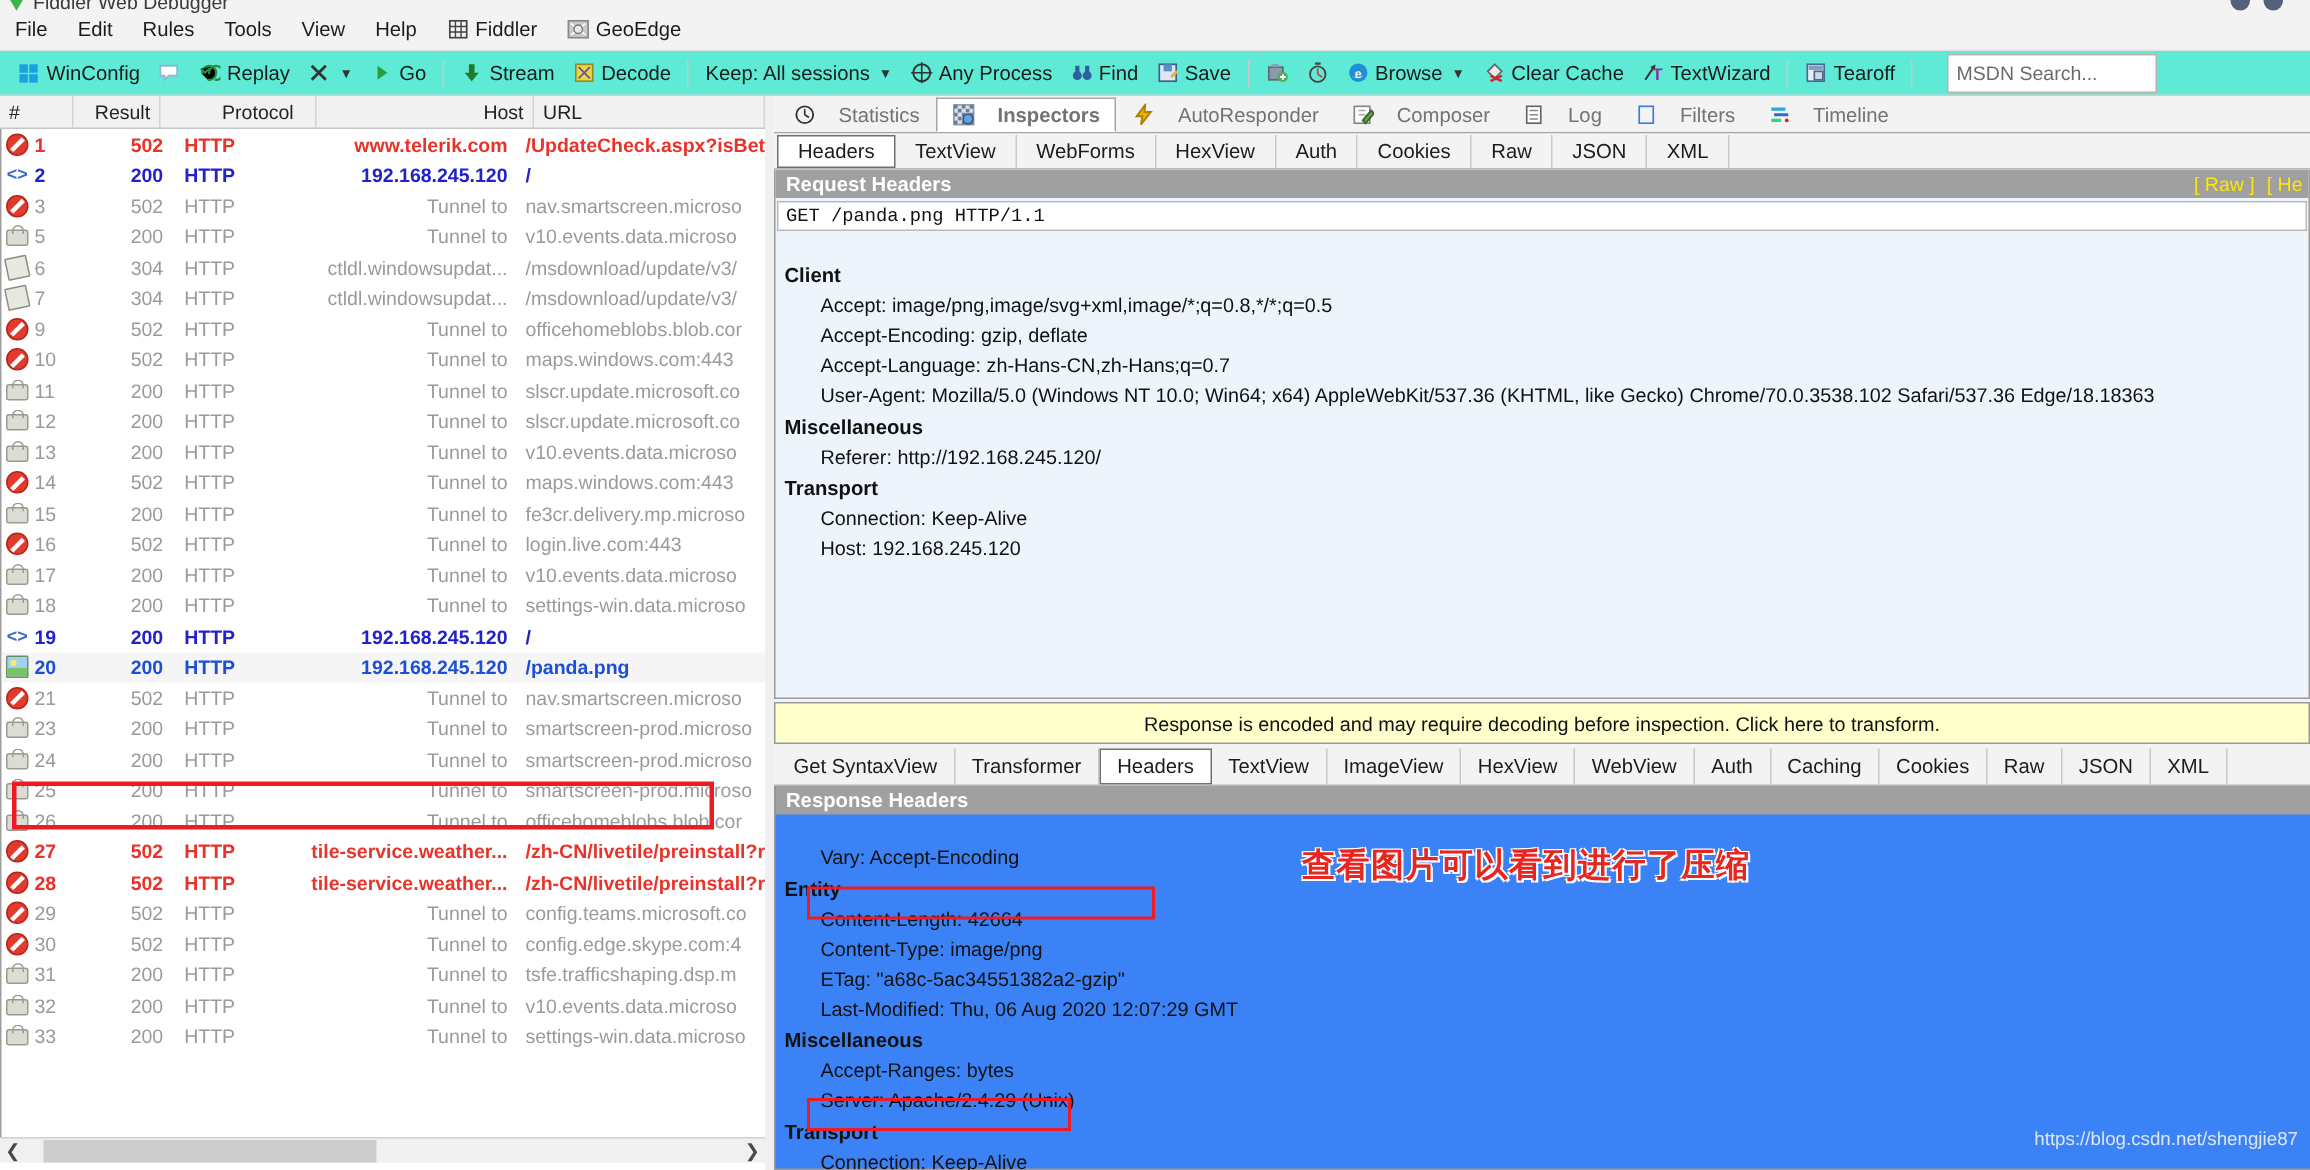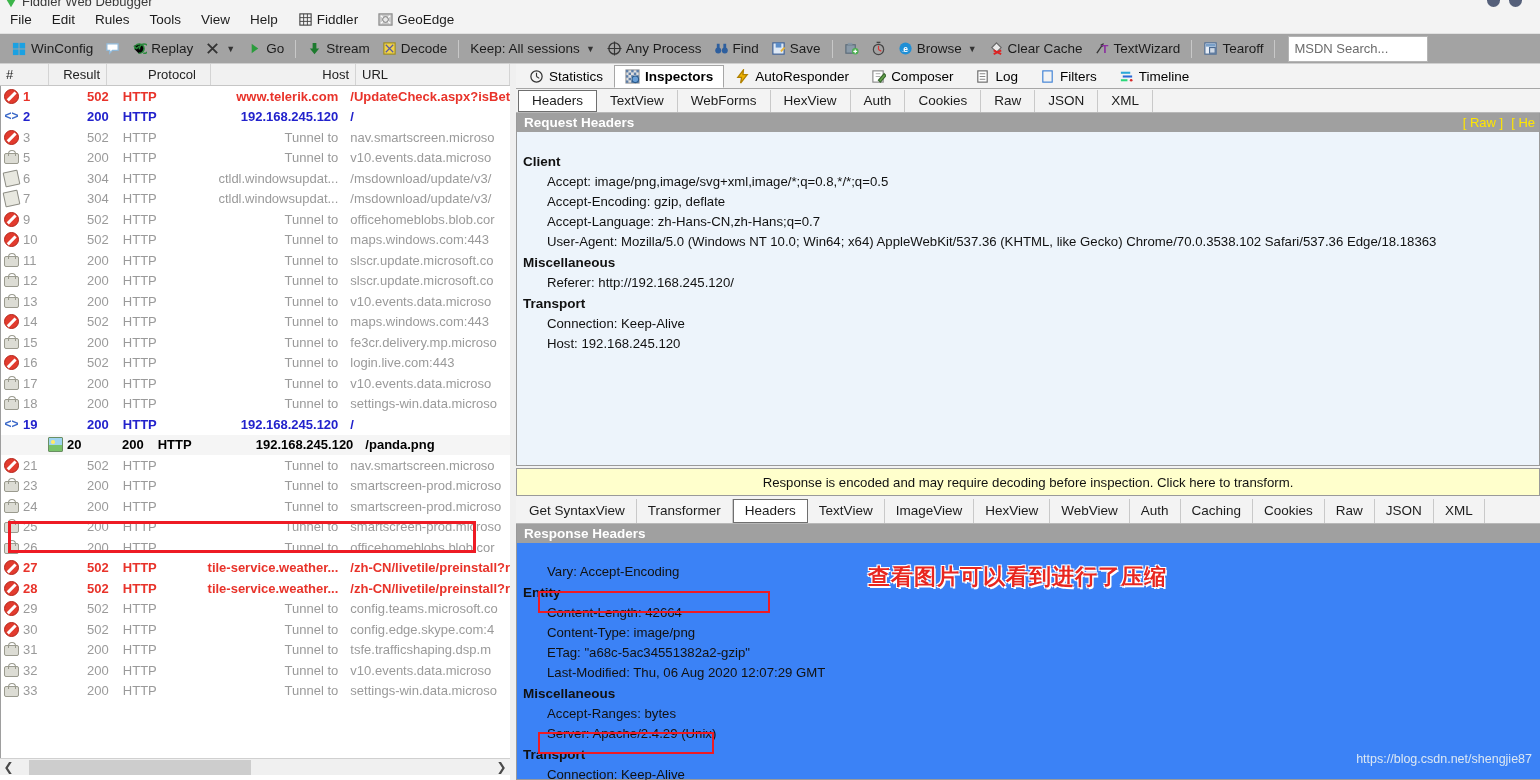--- a/index.html
+++ b/index.html
@@ -39,32 +39,32 @@
     display: flex; align-items: flex-start; 
   }
   .menu-item {
     padding: 2px 10px; font-size: 13.5px; color: #1c1c1c; white-space: nowrap;
     display: flex; align-items: center; gap: 4px;
   }
 
   
   .toolbar {
     position: absolute; left: 0; top: 34px; width: 1540px; height: 30px;
-    background: #a3a3a3; border-bottom: 1px solid #cfcfcf;
+    background: #5eead4; border-bottom: 1px solid #cfcfcf;
     display: flex; align-items: center; padding-left: 6px;
     overflow: hidden; white-space: nowrap;
   }
   .tb-item {
     display: flex; align-items: center; gap: 4px;
     padding: 2px 6px; font-size: 13.5px; color: #1c1c1c; white-space: nowrap;
   }
   .tb-sep { width: 1px; height: 18px; background: #c8c8c8; margin: 0 5px; }
   .caret { font-size: 9px; color: #333; margin-left: 2px; }
   .msdn-box {
-    margin-left: 8px; height: 22px; min-width: 140px; background:#fff;
+    margin-left: 18px; height: 22px; min-width: 140px; background:#fff;
     border: 1px solid #b5b5b5; display:flex; align-items:center;
     padding: 12px 5px; font-size: 13px; color: #6b6b6b;
   }
 
   
   .left-pane {
     position: absolute; left: 0; top: 64px; width: 510px; height: 716px;
     background: #fff;
   }
   .sess-header {
@@ -90,21 +90,21 @@
   }
   .row .cell { height: 100%; display: flex; align-items: center; padding: 0 6px; overflow: hidden; }
   .cell.num { width: 52px; padding-left: 3px; gap: 4px; }
   .cell.res { width: 62px; justify-content: flex-end; }
   .cell.pro { width: 74px; padding-left: 8px; }
   .cell.host { width: 156px; justify-content: flex-end; }
   .cell.url  { width: 166px; }
   .row.gray { color: #9a9a9a; }
   .row.red  { color: #e8332a; font-weight: bold; }
   .row.blue { color: #2222cc; font-weight: bold; }
-  .row.sel  { color: #000000; font-weight: bold; background: #f5f5f5; padding-left: 44px; }
+  .row.sel  { color: #1d4ed8; font-weight: bold; background: #f5f5f5; }
 
   .ic { width: 15px; height: 15px; flex: 0 0 15px; position: relative; }
   .ic-block { border-radius: 50%; background: #e23b2e; border: 1.5px solid #b5251a; }
   .ic-block:after { content:''; position:absolute; left:1px; top:5.5px; width:11px; height:2.5px;
      background:#fff; transform: rotate(-45deg); }
   .ic-code { color:#3a68c8; font-weight: bold; font-size: 12px; line-height: 15px; text-align:center; }
   .ic-lock { background: #dcdcd4; border: 1.5px solid #9a9a8e; border-radius: 2px; margin-top:2px; height:11px;}
   .ic-lock:after { content:''; position:absolute; left:3px; top:-4px; width:6px; height:5px;
      border: 1.5px solid #9a9a8e; border-bottom: none; border-radius: 4px 4px 0 0; }
   .ic-disk { background: #e8e8e0; border: 1.5px solid #8d8d85; transform: rotate(-12deg); border-radius:1px;}
@@ -132,22 +132,22 @@
 
   
   .right-pane { position: absolute; left: 516px; top: 64px; width: 1024px; height: 716px; background: #f3f3f3; }
 
   .tabrow1 {
     position: absolute; left: 0; top: 0; width: 1024px; height: 25px;
     display: flex; align-items: flex-end; border-bottom: 1px solid #a6a6a6;
     background: #f3f3f3; padding-left: 2px;
   }
   .tab1 {
-    display: flex; align-items: center; gap: 5px; height: 23px;
-    padding: 0 10px; font-size: 13.5px; color: #000000; white-space: nowrap;
+    display: flex; align-items: center; gap: 15px; height: 23px;
+    padding: 0 10px; font-size: 13.5px; color: #737373; white-space: nowrap;
     border: 1px solid transparent;
   }
   .tab1.active { background: #fff; border: 1px solid #a6a6a6; border-bottom-color: #fff; font-weight: bold; }
 
   .tabrow2 {
     position: absolute; left: 0; top: 25px; width: 1024px; height: 24px;
     display: flex; align-items: center; background: #f3f3f3;
     border-bottom: 1px solid #b8b8b8; padding-left: 2px;
   }
   .tab2 {
@@ -823,20 +823,21 @@
       </div>
 
     <div class="req-section">
       <div class="hdr-bar">
         <span>Request Headers</span>
         <span class="raws">
           <span>[ Raw ]</span>
           <span>[ He</span>
         </span>
       </div>
+      <div class="reqline">GET /panda.png HTTP/1.1</div>
       <div class="hdr-body" id="reqbody">
           <div class="grp">Client</div>
           <div class="kv">Accept: image/png,image/svg+xml,image/*;q=0.8,*/*;q=0.5</div>
           <div class="kv">Accept-Encoding: gzip, deflate</div>
           <div class="kv">Accept-Language: zh-Hans-CN,zh-Hans;q=0.7</div>
           <div class="kv">User-Agent: Mozilla/5.0 (Windows NT 10.0; Win64; x64) AppleWebKit/537.36 (KHTML, like Gecko) Chrome/70.0.3538.102 Safari/537.36 Edge/18.18363</div>
           <div class="grp">Miscellaneous</div>
           <div class="kv">Referer: http://192.168.245.120/</div>
           <div class="grp">Transport</div>
           <div class="kv">Connection: Keep-Alive</div>

